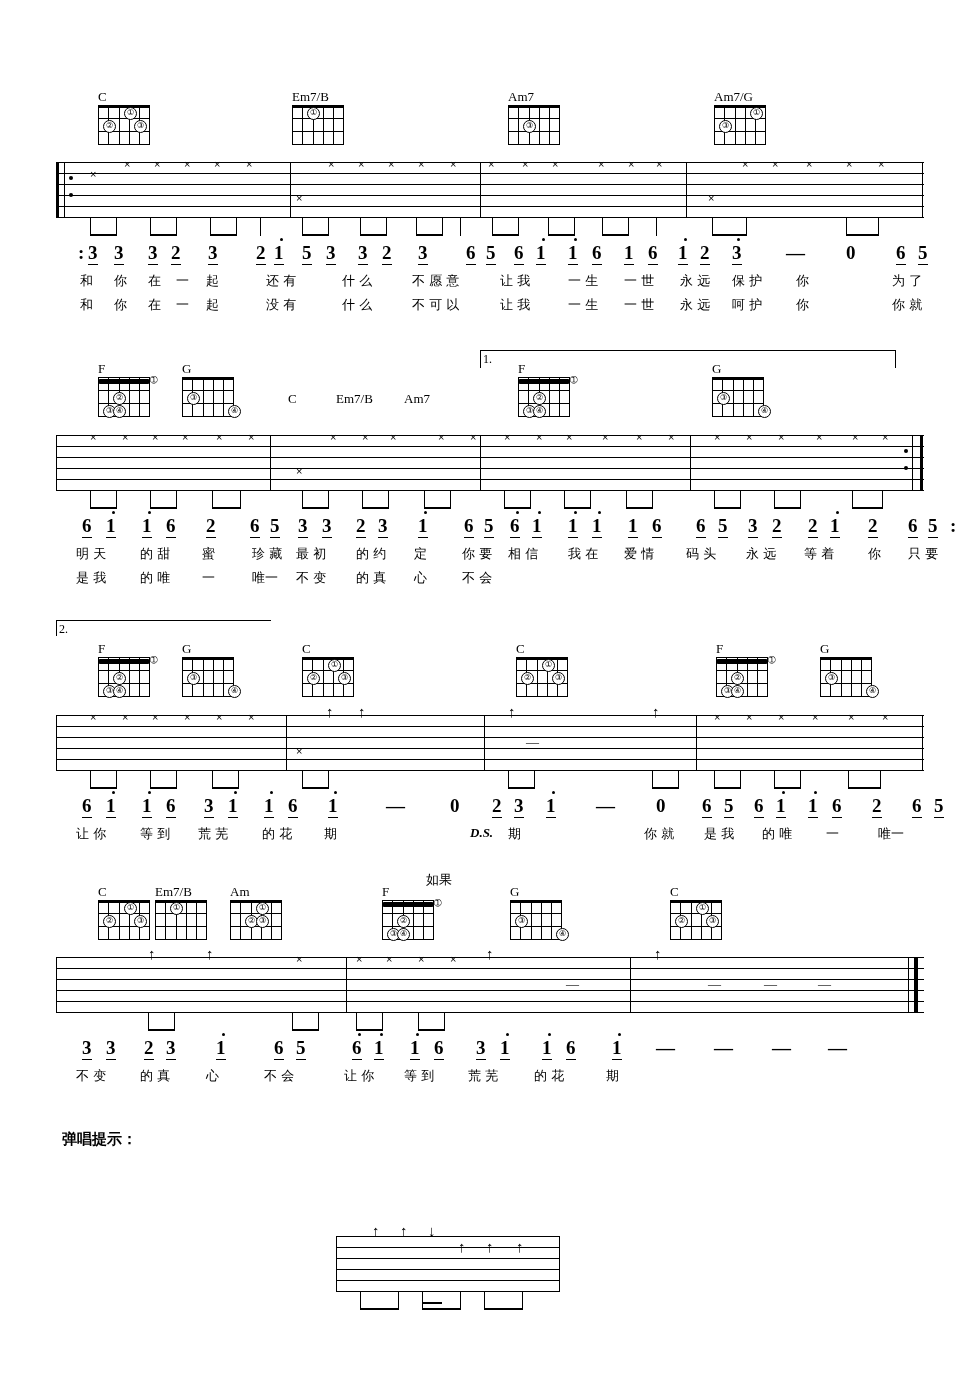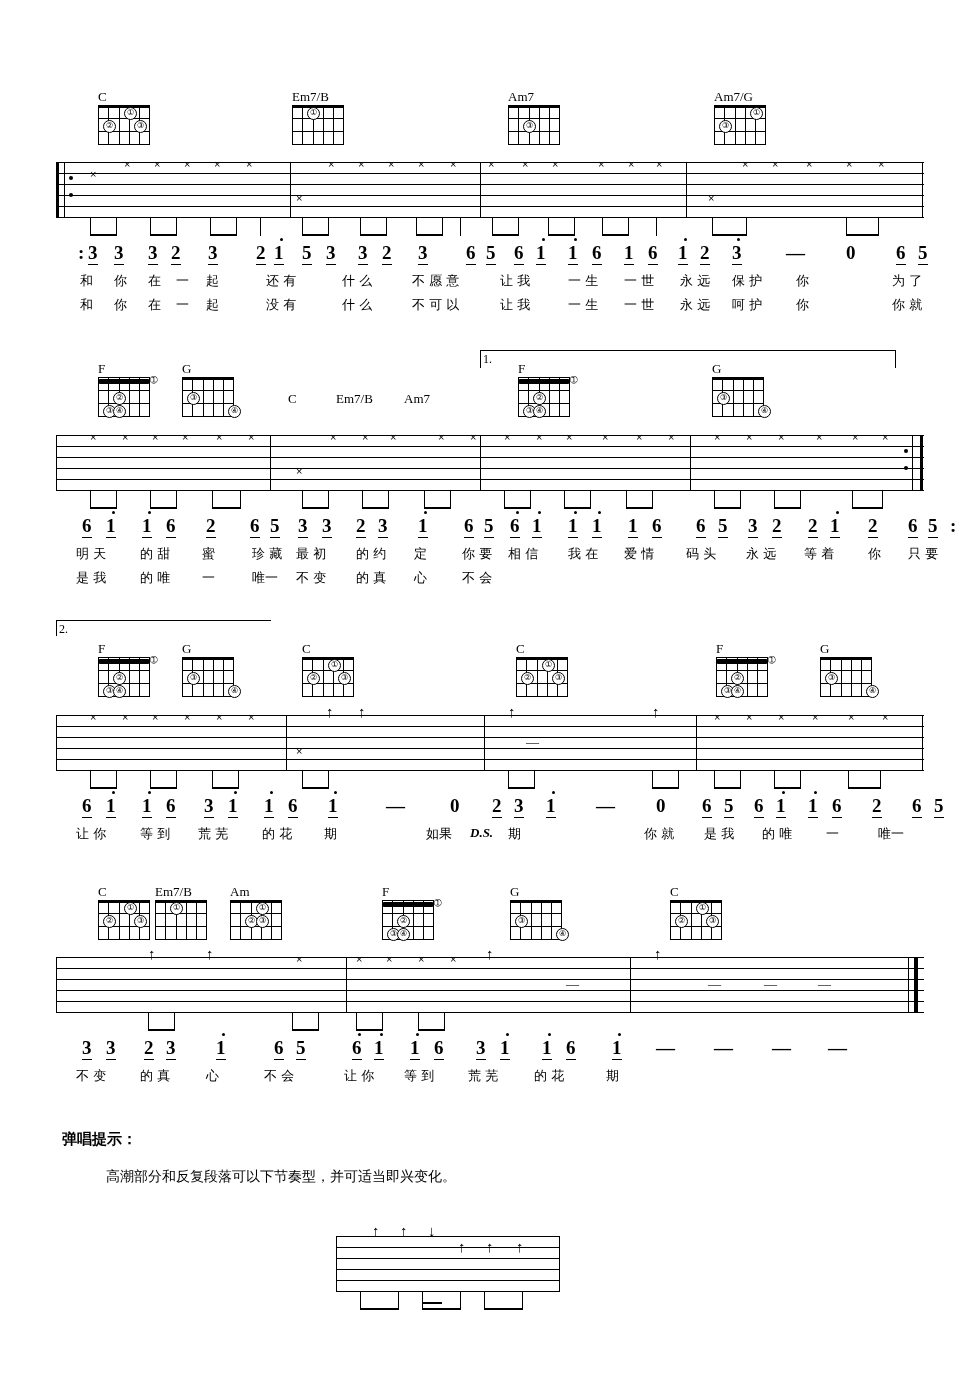--- a/index.html
+++ b/index.html
@@ -791,21 +791,21 @@
       <span class="dotabove" style="left:726px;top:-4px;"></span>
       <span class="dotabove" style="left:758px;top:-4px;"></span>
     </div>
 
     <div class="lyrics" style="top:205px;">
       <span class="ly" style="left:20px;">让 你</span>
         <span class="ly" style="left:84px;">等 到</span>
       <span class="ly" style="left:142px;">荒 芜</span>
         <span class="ly" style="left:206px;">的 花</span>
       <span class="ly" style="left:268px;">期</span>
-      <span class="ly" style="left:370px;">如果</span>
+      <span class="ly" style="left:370px;margin-top:46px;">如果</span>
       <span class="ds" style="left:414px;top:0;">D.S.</span>
       <span class="ly" style="left:452px;">期</span>
       <span class="ly" style="left:588px;">你 就</span>
         <span class="ly" style="left:648px;">是 我</span>
       <span class="ly" style="left:706px;">的 唯</span>
         <span class="ly" style="left:770px;">一</span>
       <span class="ly" style="left:822px;">唯一</span>
     </div>
   </div>
 
@@ -1002,21 +1002,20 @@
       <span class="ly" style="left:208px;">不 会</span>
       <span class="ly" style="left:288px;">让 你</span>
         <span class="ly" style="left:348px;">等 到</span>
       <span class="ly" style="left:412px;">荒 芜</span>
         <span class="ly" style="left:478px;">的 花</span>
       <span class="ly" style="left:550px;">期</span>
     </div>
   </div>
 
   <div class="tip-title" style="left:62px;top:1130px;">弹唱提示：</div>
-  <div class="tip-text" style="left:106px;top:1168px;">高潮部分和反复段落可以下节奏型，并可适当即兴变化。</div>
 
   <div class="pattern" style="left:336px;top:1236px;width:224px;height:56px;">
     <div class="line" style="top:0;width:224px;"></div>
     <div class="line" style="top:11px;width:224px;"></div>
     <div class="line" style="top:22px;width:224px;"></div>
     <div class="line" style="top:33px;width:224px;"></div>
     <div class="line" style="top:44px;width:224px;"></div>
     <div class="line" style="top:55px;width:224px;"></div>
     <div class="v" style="left:0;height:56px;"></div>
     <div class="v" style="left:223px;height:56px;"></div>

